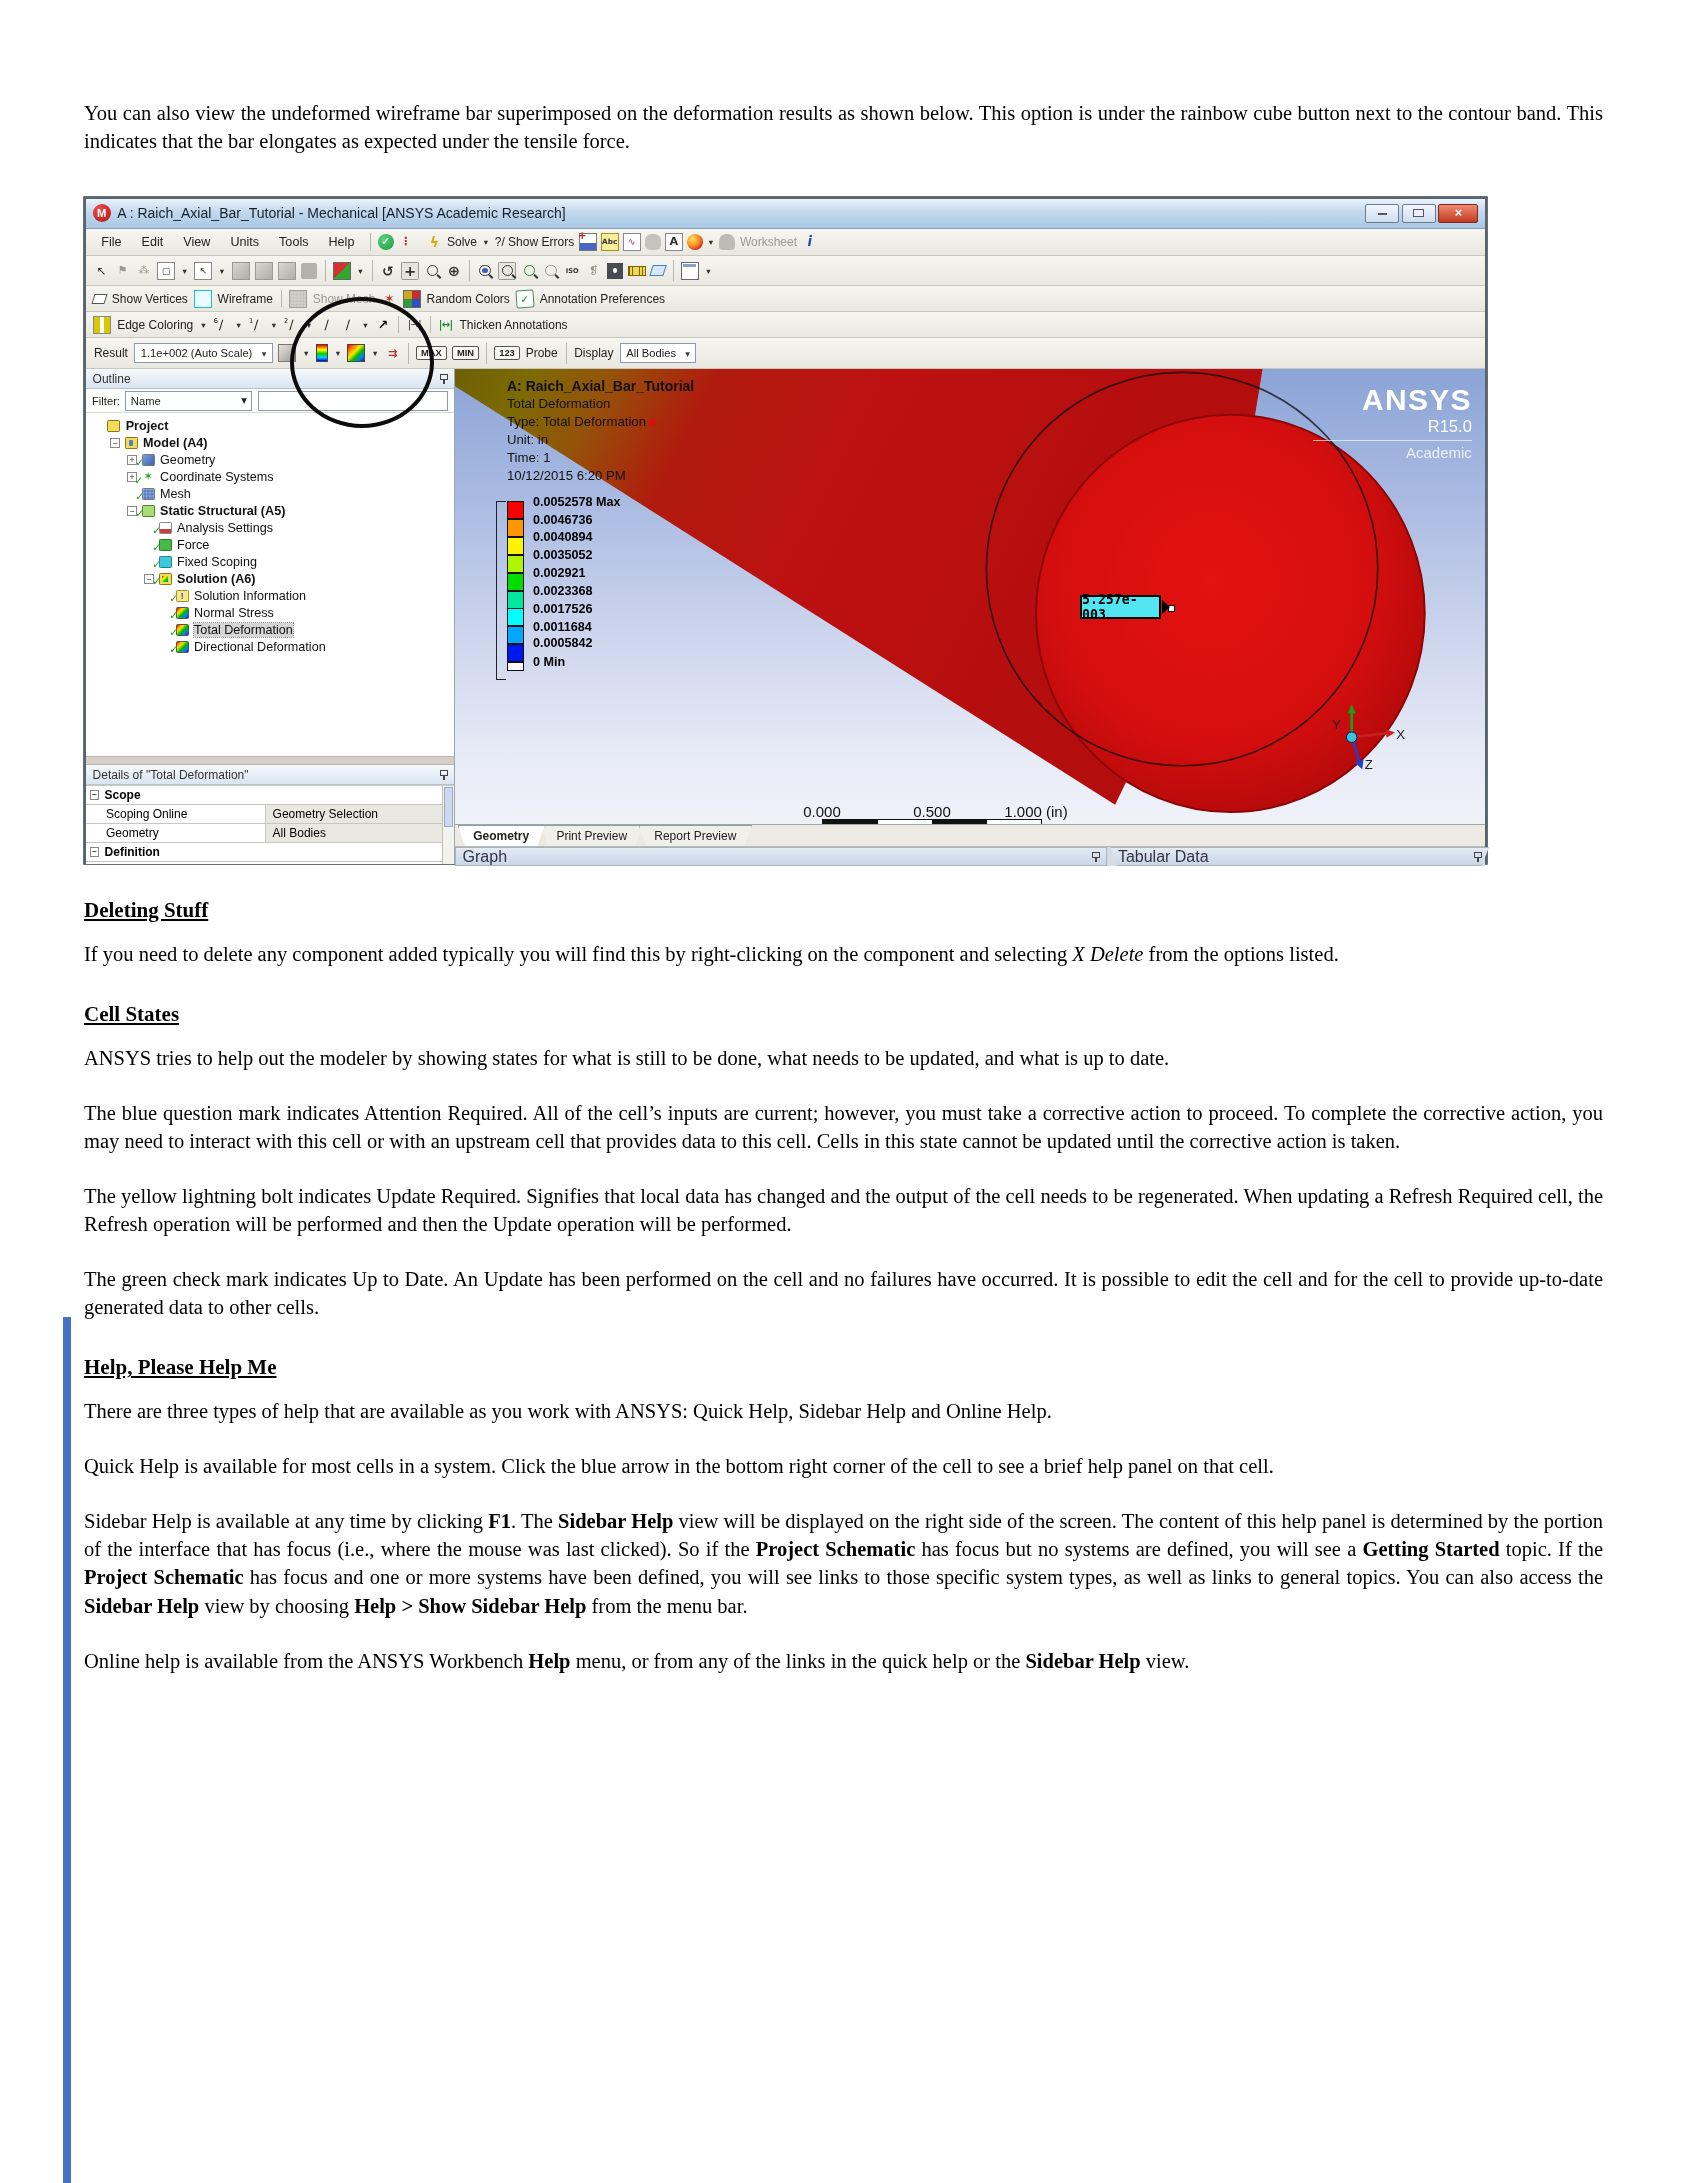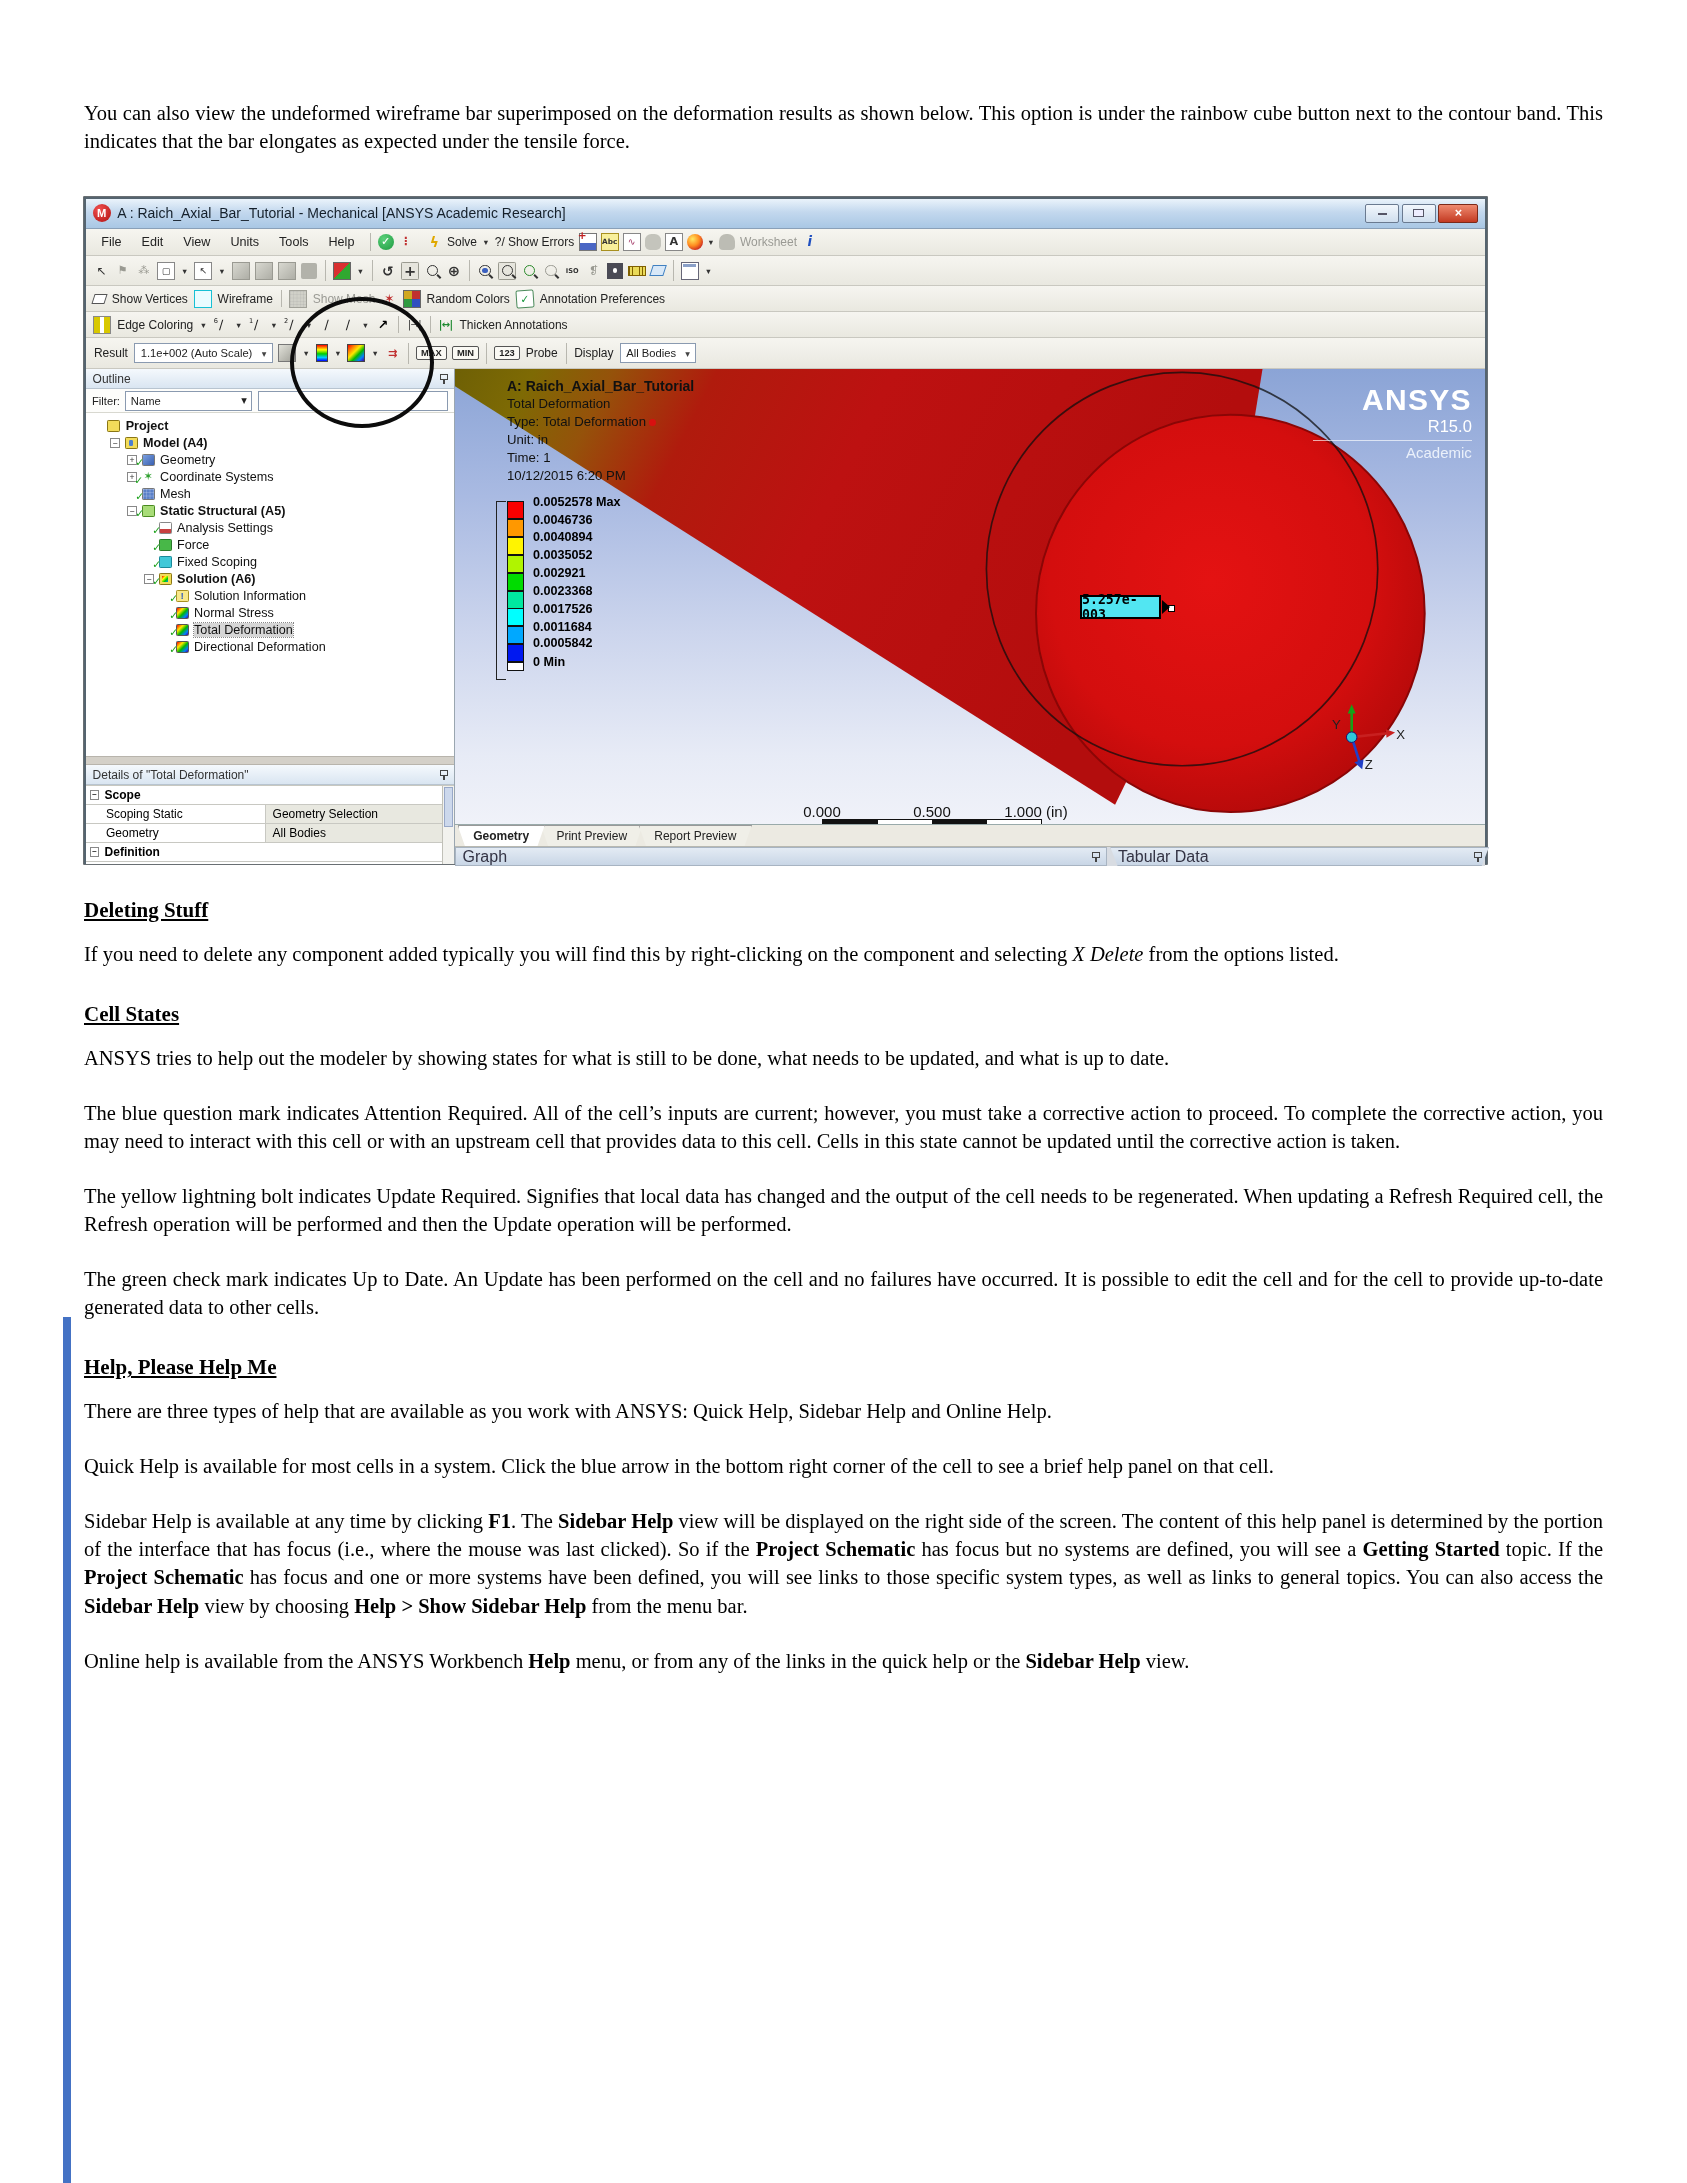--- a/index.html
+++ b/index.html
@@ -465,21 +465,21 @@
             <span class="pinicon"></span>
         </div>
         <div class="details" id="details">
             <div class="drow">
               <span class="grp">
                 <span class="grpbox">−</span>
                 <span>Scope</span>
               </span>
             </div>
             <div class="drow">
-              <span class="dlabel">Scoping Static</span>
+              <span class="dlabel">Scoping Online</span>
               <span class="dvalue">Geometry Selection</span>
             </div>
             <div class="drow">
               <span class="dlabel">Geometry</span>
               <span class="dvalue">All Bodies</span>
             </div>
             <div class="drow">
               <span class="grp">
                 <span class="grpbox">−</span>
                 <span>Definition</span>

